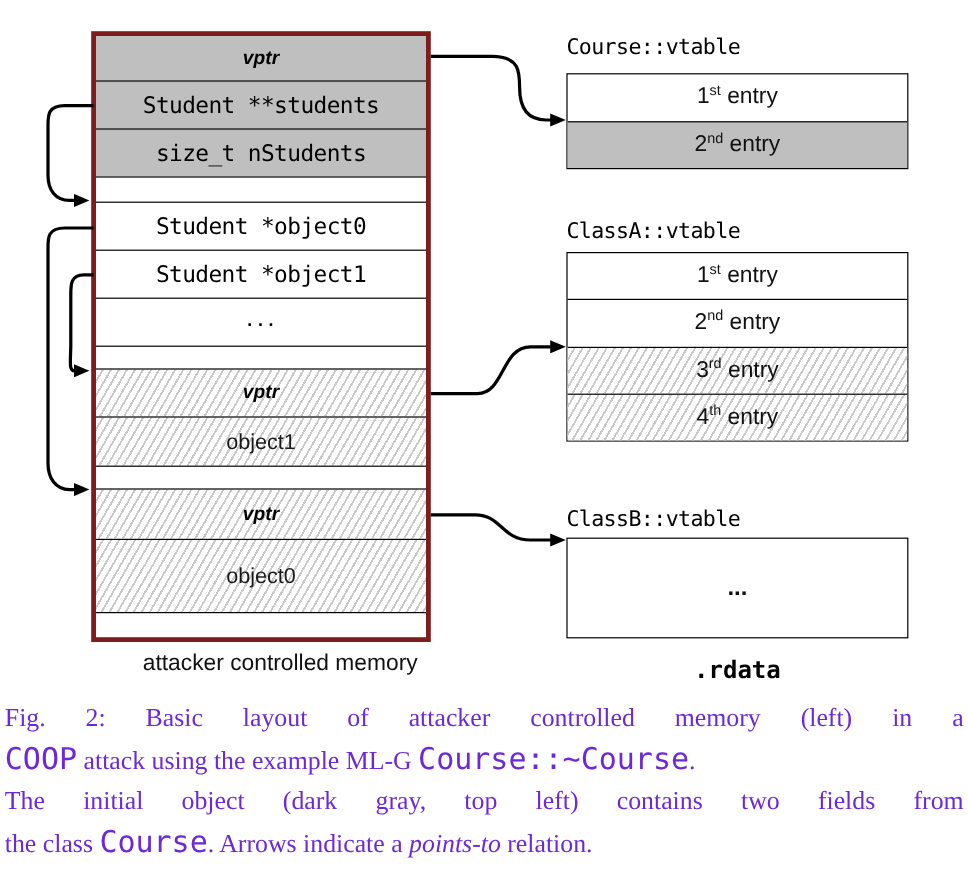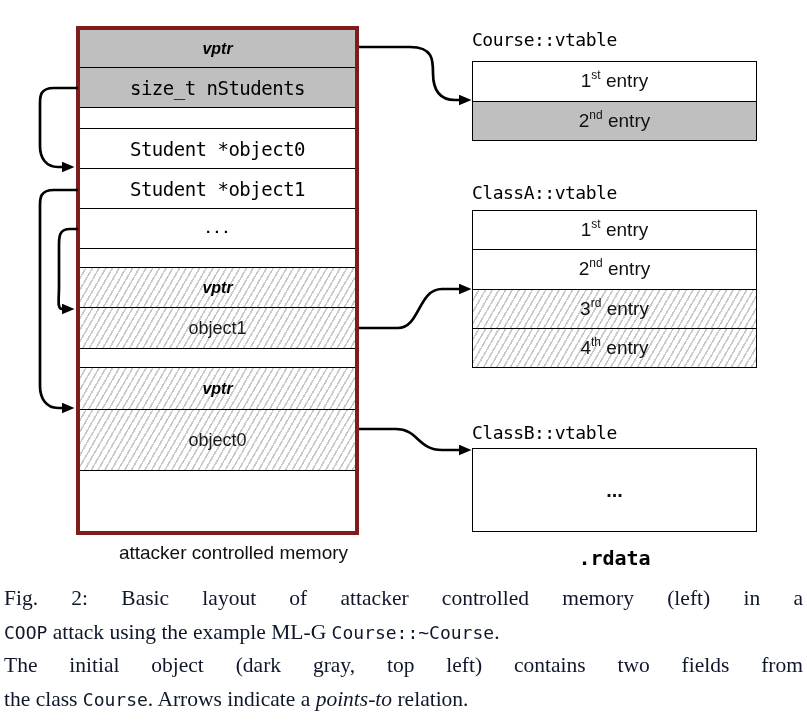--- a/index.html
+++ b/index.html
@@ -55,38 +55,41 @@
     text-align:center; height:24px; line-height:24px;
   }
   .under-label-mono{
     font-family:"DejaVu Sans Mono", monospace; font-weight:700; font-size:20px;
     text-align:center; height:24px; line-height:24px;
   }
 
   
   #figure-caption{
     left:4px; top:582px; width:799px;
-    font-family:"Liberation Serif", serif; font-size:21.5px; line-height:33.5px; color:#0f172a;
+    font-family:"Liberation Serif", serif; font-size:21.5px; line-height:33.5px; color:#6d28d9;
   }
   .cap-line{display:block;}
   .cap-just{text-align:justify; text-align-last:justify;}
-  .cap-mono{font-family:"DejaVu Sans Mono", monospace; font-size:18px;}
+  .cap-mono{font-family:"DejaVu Sans Mono", monospace; font-size:25px;}
   .cap-it{font-style:italic;}
 
   
   #arrow-layer{left:0; top:0; pointer-events:none;}
 </style>
 </head>
 <body>
 
 <div id="canvas">
 
   <div id="memory-box" class="abs">
     <div class="mrow gray" style="height:37px">
         <span class="lbl-vptr">vptr</span>
+      </div>
+    <div class="mrow gray" style="height:40px">
+        <span class="lbl-mono">Student **students</span>
       </div>
     <div class="mrow gray" style="height:40px">
         <span class="lbl-mono">size_t nStudents</span>
       </div>
     <div class="mrow" style="height:21px">
         <span></span>
       </div>
     <div class="mrow" style="height:40px">
         <span class="lbl-mono">Student *object0</span>
       </div>

